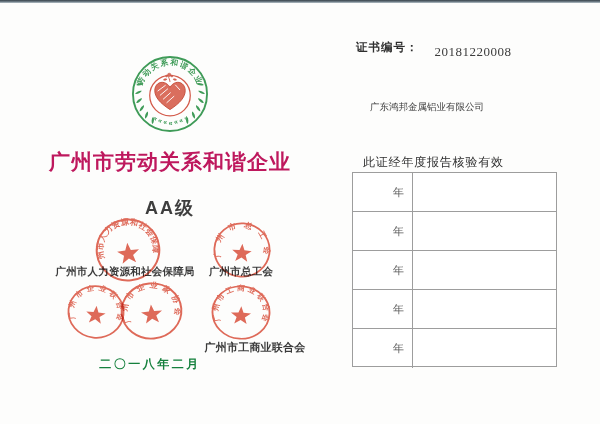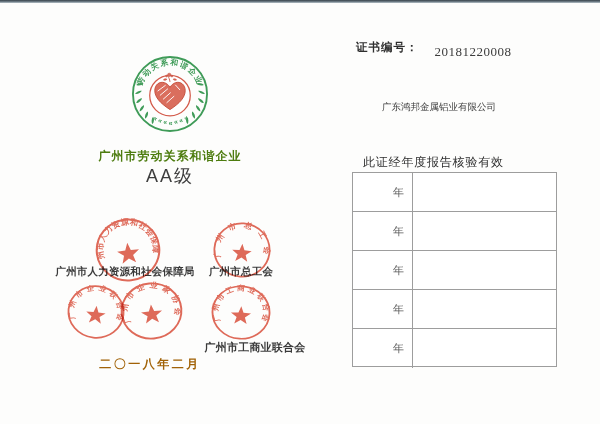--- a/index.html
+++ b/index.html
@@ -18,23 +18,23 @@
   .lg-chev{font-size:9px;letter-spacing:1.5px;font-weight:700;fill:#3f9b58;text-anchor:middle;}
   .lg-leaf{fill:#3f9b58;}
   .lg-inner{fill:#ffffff;stroke:#d35a4a;stroke-width:1.6;}
   .heart{fill:#da6e5e;stroke:#c5503e;stroke-width:1.2;}
   .finger{stroke:#ffffff;stroke-width:1.25;fill:none;opacity:.95;stroke-linecap:round;}
   .sprout{stroke:#c5503e;stroke-width:1.1;fill:none;}
   .sproutfill{fill:#da6e5e;stroke:#c5503e;stroke-width:.7;}
   .arcpath{fill:none;}
 
   .title1{position:absolute;left:0;top:148px;width:340px;text-align:center;
-    font-size:12px;font-weight:600;color:#4d7c0f;letter-spacing:1px;white-space:nowrap;}
-  .title2{position:absolute;left:0;top:164px;width:340px;text-align:center;
-    font-size:18px;font-weight:400;color:#3e3e3e;letter-spacing:2px;}
+    font-size:21px;font-weight:600;color:#be185d;letter-spacing:1px;white-space:nowrap;}
+  .title2{position:absolute;left:0;top:196px;width:340px;text-align:center;
+    font-size:18px;font-weight:700;color:#3e3e3e;letter-spacing:2px;}
 
   .seal{position:absolute;mix-blend-mode:multiply;opacity:.88;}
   .seal-ring{fill:none;stroke:#dc5643;stroke-width:3;}
   .seal-star{fill:#dc5643;}
   .seal-arc{fill:#dc5643;text-anchor:middle;font-weight:700;}
   .t13{font-size:12px;letter-spacing:.5px;}
   .t6{font-size:13px;letter-spacing:12px;}
   .t8{font-size:12.5px;letter-spacing:6.5px;}
   .t9{font-size:12.5px;letter-spacing:4.5px;}
   .s1{left:94px;top:217px;width:68px;height:66px;transform:rotate(-6deg);}
@@ -44,30 +44,30 @@
   .s5{left:210px;top:284px;width:62px;height:57px;transform:rotate(3deg);}
 
   .caption{position:absolute;font-weight:700;color:#3a3a3a;white-space:nowrap;
     text-align:center;font-size:10.5px;letter-spacing:.2px;}
   .cap1{left:45px;top:265px;width:160px;}
   .cap2{left:181px;top:265px;width:120px;}
   .cap3{left:45px;top:340px;width:160px;font-size:10px;}
   .cap4{left:195px;top:340px;width:120px;font-size:11px;}
 
   .issue-date{position:absolute;left:70px;top:356px;width:160px;text-align:center;
-    font-size:12px;font-weight:600;letter-spacing:2.5px;color:#a16207;}
+    font-size:12px;font-weight:600;letter-spacing:2.5px;color:#15803d;}
 
   
   .field-row{position:absolute;display:flex;align-items:flex-start;}
   .field-label{font-size:11.5px;font-weight:700;color:#2e2e2e;letter-spacing:1px;white-space:nowrap;}
   .field-value{font-family:"Liberation Serif",serif;color:#3c3c3c;white-space:nowrap;}
   .row-certno{left:356px;top:40px;}
   .row-certno .field-value{font-size:13px;margin-left:16px;margin-top:4px;letter-spacing:.5px;}
   .row-holder{left:352px;top:97px;}
-  .row-holder .field-value{font-size:9.5px;margin-left:30px;margin-top:4px;}
+  .row-holder .field-value{font-size:9.5px;margin-left:18px;margin-top:4px;}
   .validity-note{position:absolute;left:363px;top:154px;font-size:12px;font-weight:400;
     color:#2e2e2e;letter-spacing:.8px;white-space:nowrap;}
 
   .year-table{position:absolute;left:352px;top:172px;width:205px;height:195px;
     border:1px solid #9d9d9d;box-sizing:border-box;background:#fff;}
   .yt-row{display:flex;height:39px;box-sizing:border-box;border-bottom:1px solid #9d9d9d;}
   .yt-row:last-child{border-bottom:none;}
   .yt-year{width:60px;box-sizing:border-box;border-right:1px solid #9d9d9d;
     font-size:11px;color:#5a5a5a;text-align:right;padding-right:8px;line-height:38px;}
   .yt-blank{flex:1;}

